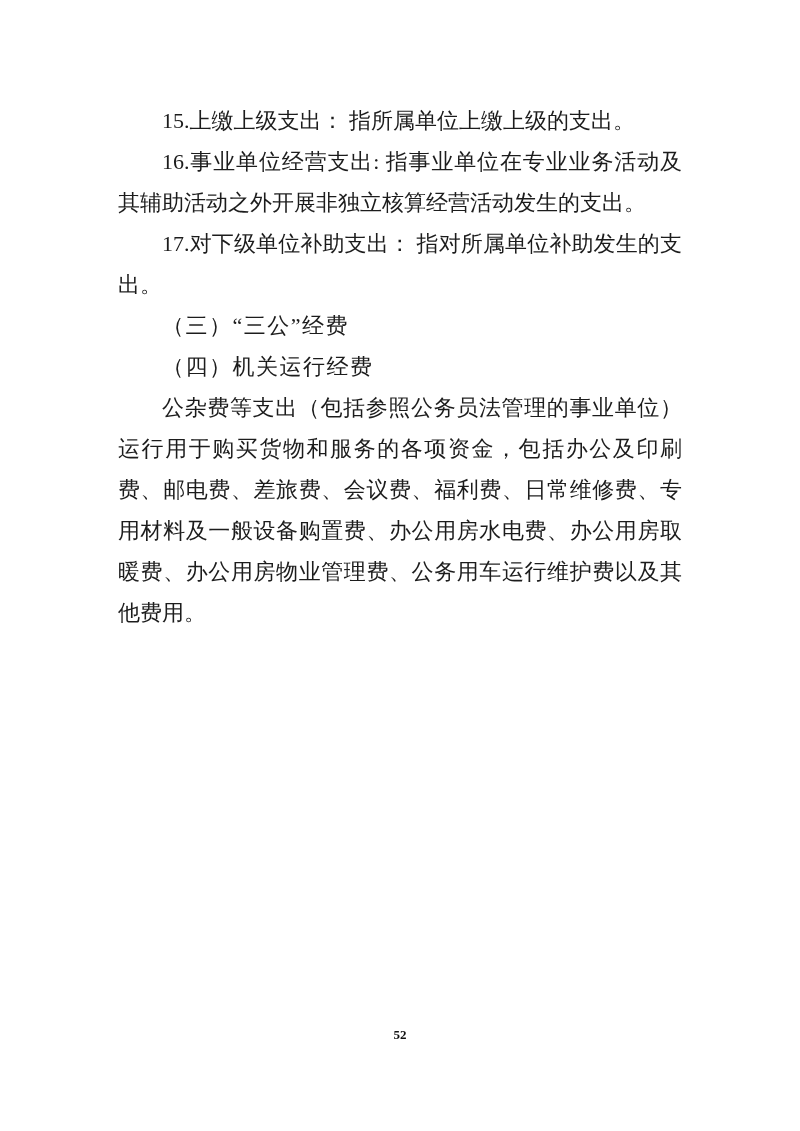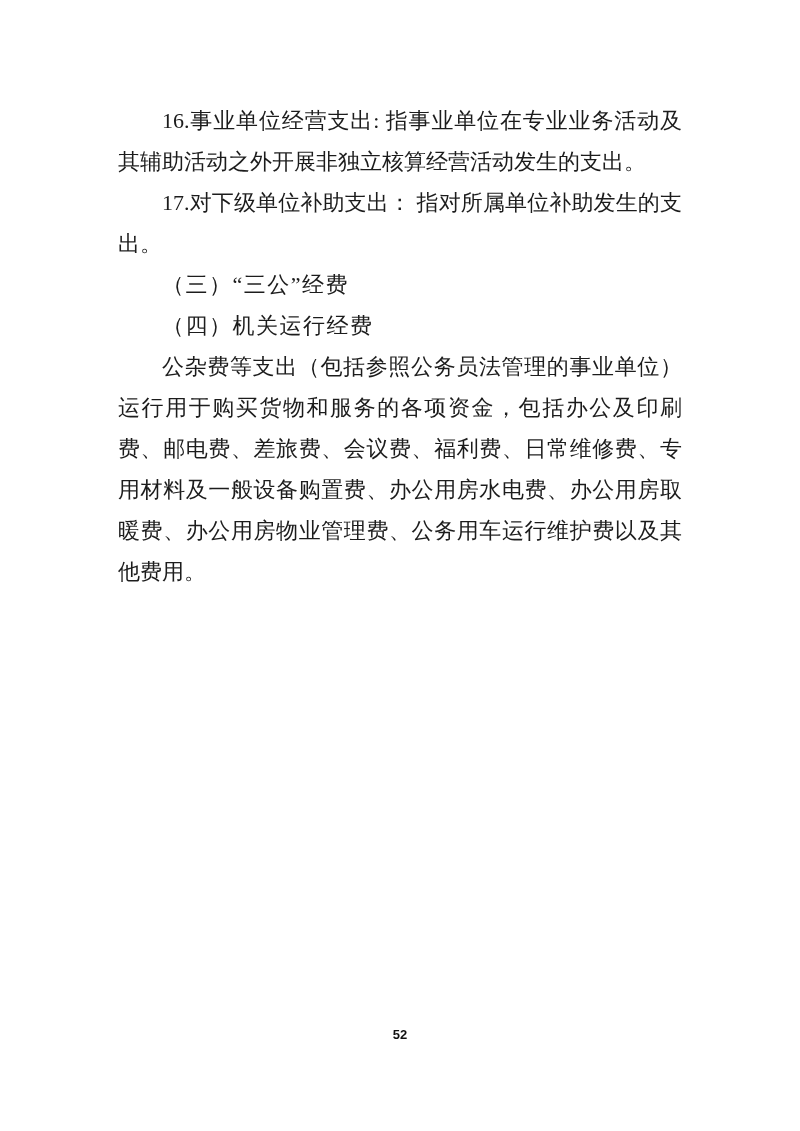--- a/index.html
+++ b/index.html
@@ -41,28 +41,29 @@
   }
   .page-number {
     position: absolute;
     top: 1027px;
     left: 0;
     width: 100%;
     text-align: center;
     font-size: 13px;
     font-weight: bold;
     color: #111;
-    font-family: Liberation Sans, sans-serif;
+    font-family: Liberation Serif, serif;
   }
 </style>
 </head>
 <body>
 
 <div class="page">
   <div class="content">
+    <p class="body-para">15.上缴上级支出： 指所属单位上缴上级的支出。</p>
     <p class="body-para">16.事业单位经营支出: 指事业单位在专业业务活动及其辅助活动之外开展非独立核算经营活动发生的支出。</p>
     <p class="body-para">17.对下级单位补助支出： 指对所属单位补助发生的支出。</p>
     <p class="heading-para">（三）“三公”经费</p>
     <p class="heading-para">（四）机关运行经费</p>
     <p class="body-para">公杂费等支出（包括参照公务员法管理的事业单位）运行用于购买货物和服务的各项资金，包括办公及印刷费、邮电费、差旅费、会议费、福利费、日常维修费、专用材料及一般设备购置费、办公用房水电费、办公用房取暖费、办公用房物业管理费、公务用车运行维护费以及其他费用。</p>
   </div>
   <div class="page-number">52</div>
 </div>
 
 </body></html>

